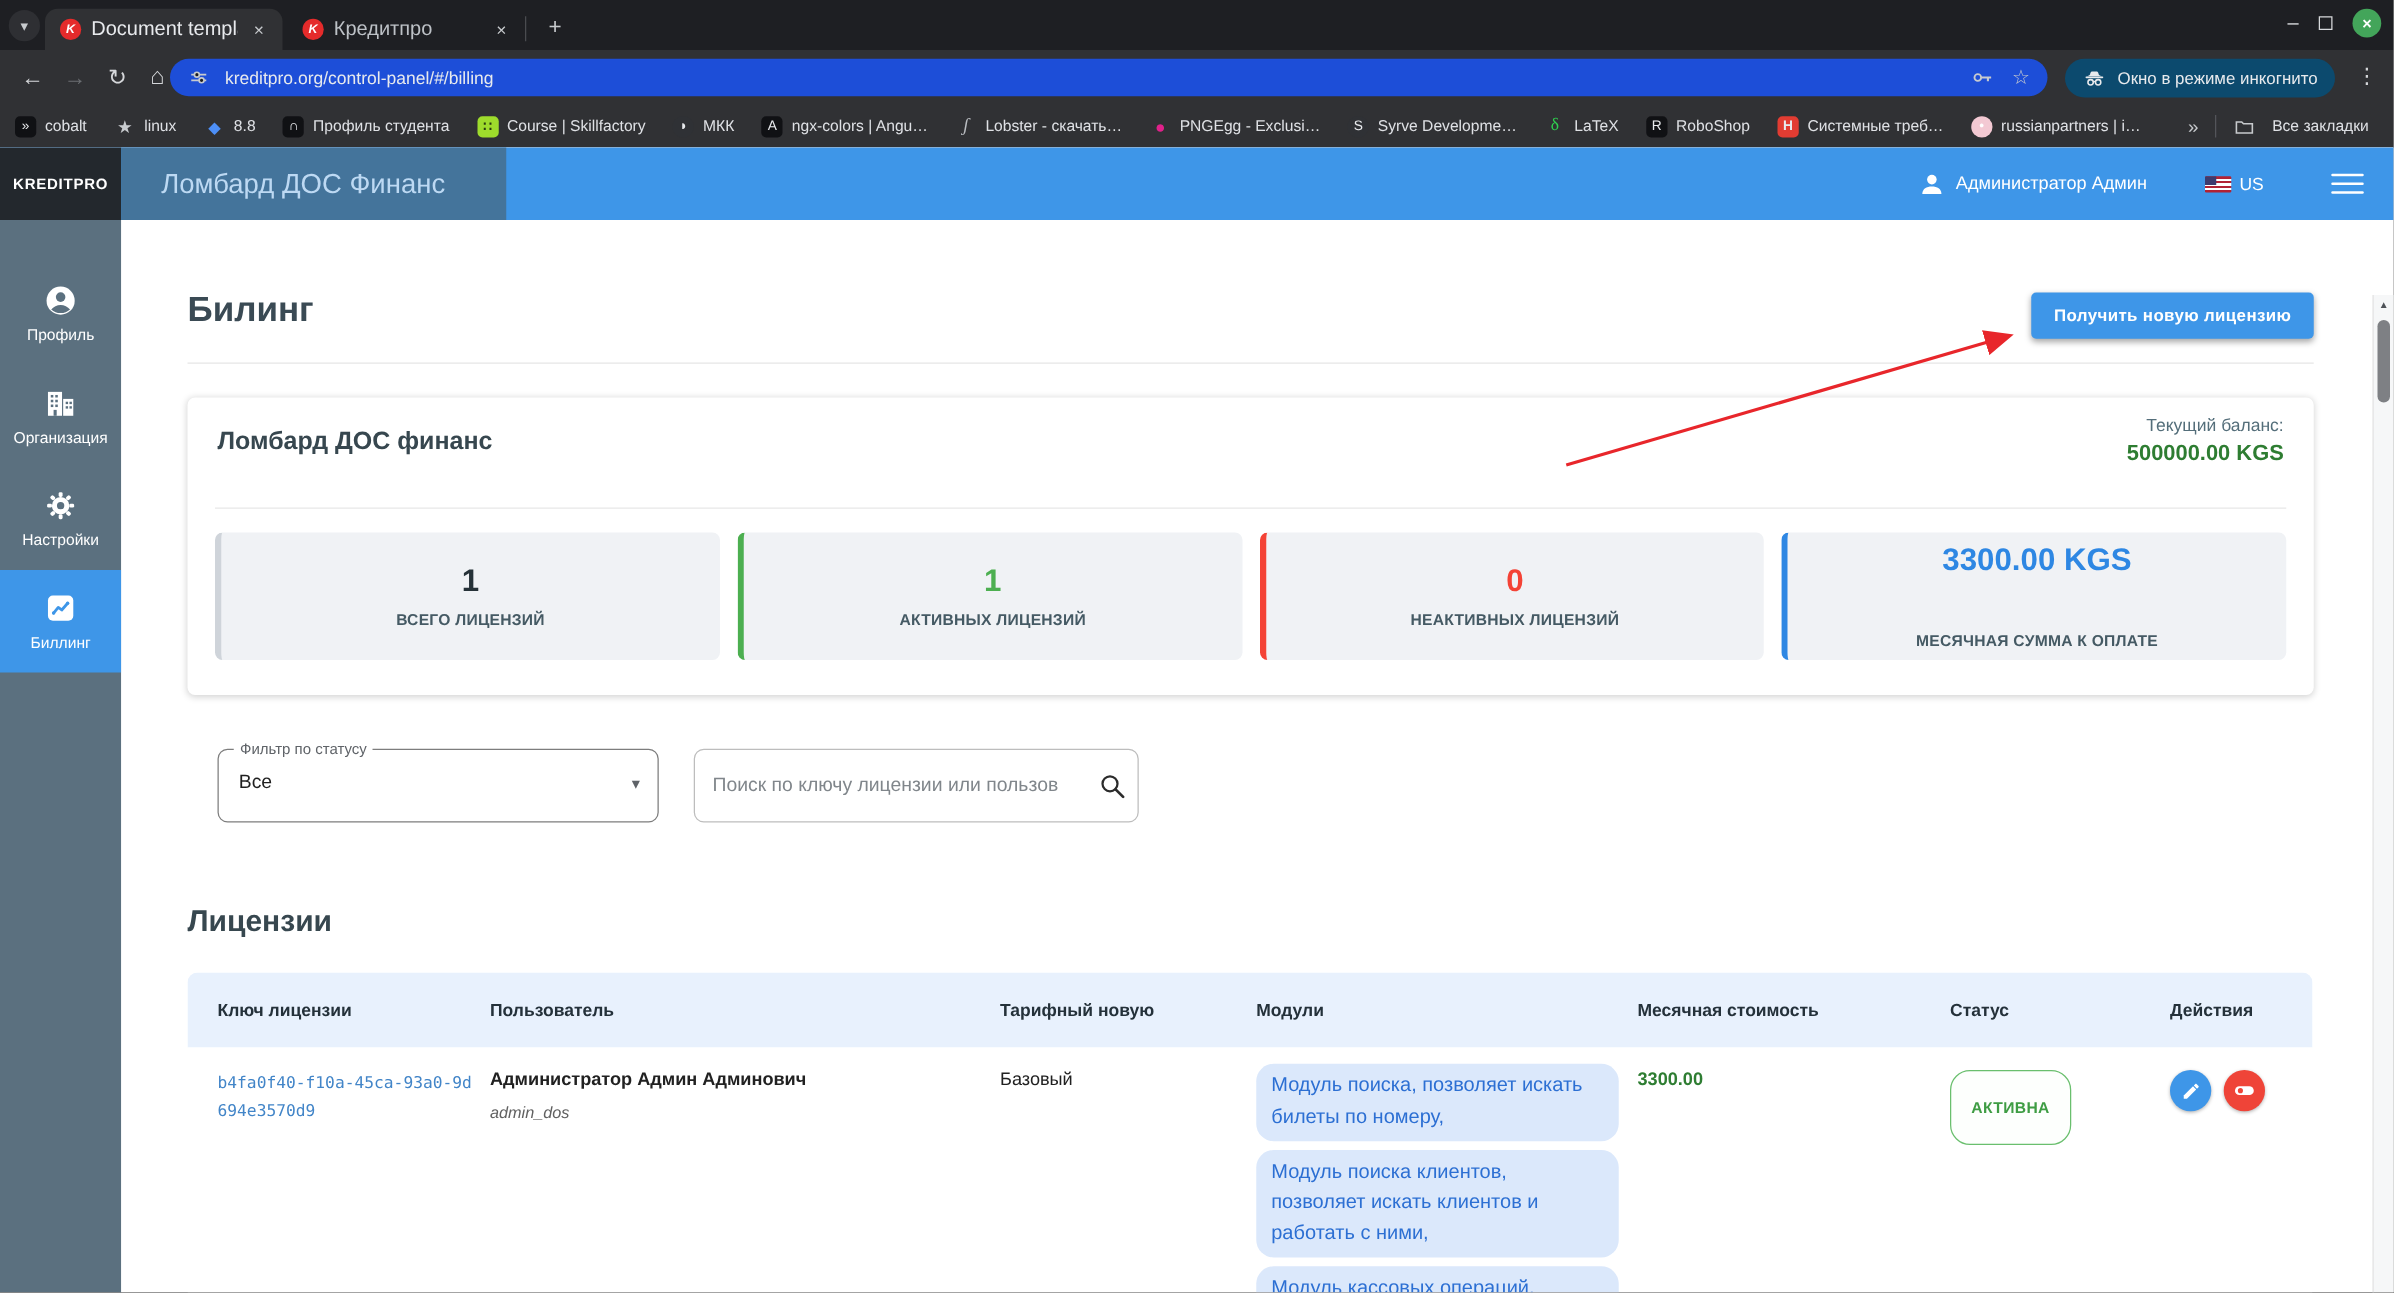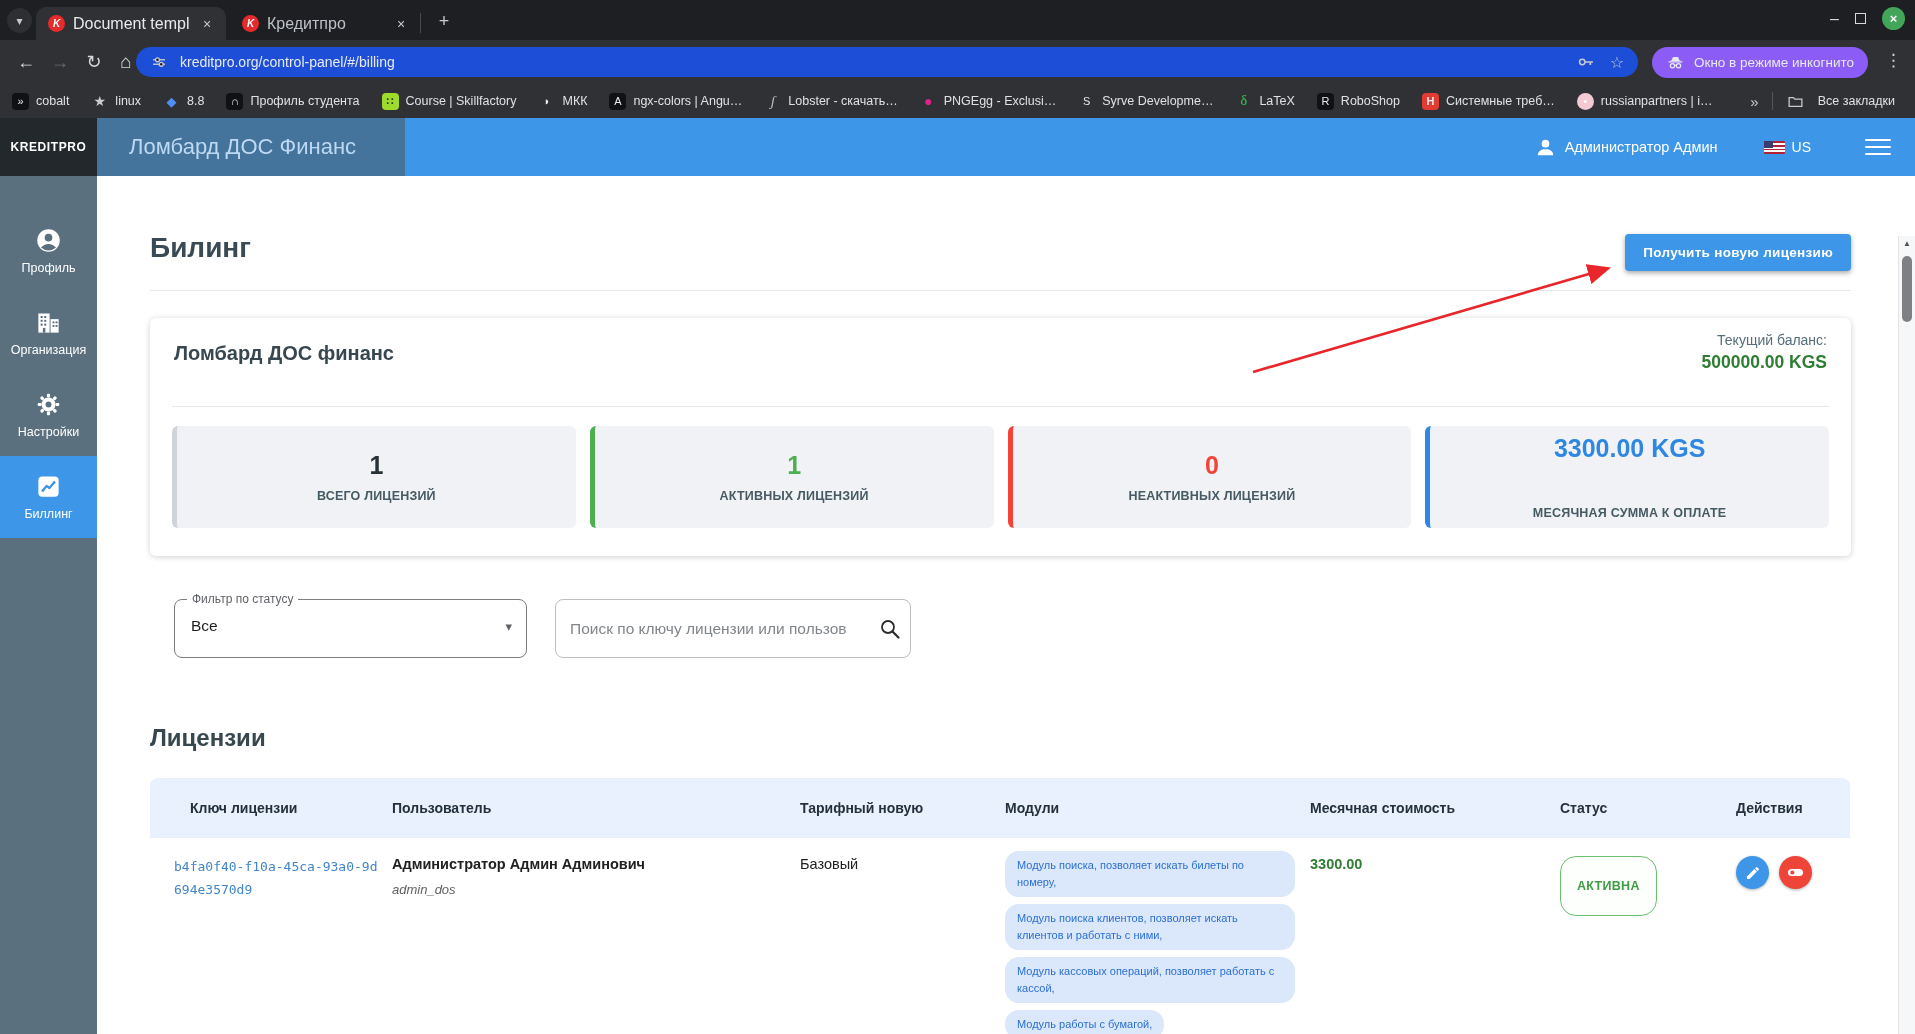--- a/index.html
+++ b/index.html
@@ -27,21 +27,21 @@
   .wc-max { width:11px; height:11px; border:1.5px solid #d7d9dc; }
   .wc-close { width:23px; height:23px; border-radius:50%; background:#43a55a; color:#fff; font-size:13px;
     display:flex; align-items:center; justify-content:center; font-weight:bold; }
 
   .toolbar { position:absolute; left:0; top:40px; width:100%; height:44px; background:#303134; }
   .nav-ic { position:absolute; top:10px; width:24px; height:24px; display:flex; align-items:center; justify-content:center;
     color:#d5d7da; font-size:18px; }
   .omnibox { position:absolute; left:136px; top:7px; width:1502px; height:30px; border-radius:15px; background:#1d4ed8;
     display:flex; align-items:center; padding:0 14px; }
   .omnibox .url { color:#e8eaed; font-size:14px; margin-left:12px; flex:1; white-space:nowrap; overflow:hidden; }
-  .incog-pill { position:absolute; left:1652px; top:7px; height:31px; border-radius:16px; background:#8b5cf6;
+  .incog-pill { position:absolute; left:1652px; top:7px; height:31px; border-radius:16px; background:#0c4a6e;
     display:flex; align-items:center; gap:9px; padding:0 14px; color:#e8eaed; font-size:13.5px;justify-content:center; }
   .kebab { position:absolute; right:13px; top:10px; color:#d5d7da; font-size:17px; }
 
   .bookmarksbar { position:absolute; left:0; top:84px; width:100%; height:34px; background:#303134;
     display:flex; align-items:center; padding-left:12px; }
   .bm { display:flex; align-items:center; gap:7px; margin-right:22px; }
   .bm-label { color:#dfe1e5; font-size:12.5px; white-space:nowrap; }
   .bmic { width:17px; height:17px; display:flex; align-items:center; justify-content:center;
     font-size:11px; border-radius:4px; color:#e8eaed; flex:0 0 17px; }
   .ic-sq-dark   { background:#101114; }
@@ -115,31 +115,31 @@
   .search-box input { position:absolute; left:14px; top:1px; width:318px; height:55px; border:none; outline:none;
     font-size:15.5px; color:#202124; font-family:"Liberation Sans",sans-serif; background:transparent; }
   .search-box input::placeholder { color:#80868b; opacity:1; }
   .search-ic { position:absolute; right:8px; top:17px; }
 
   .licenses-title { position:absolute; left:53px; top:548px; font-size:24px; font-weight:bold; color:#37474f; }
   .lic-table { position:absolute; left:53px; top:602px; width:1700px; border-radius:8px 8px 0 0; overflow:hidden; }
   .thead { display:grid; grid-template-columns:242px 408px 205px 305px 250px 176px 114px; height:60px;
     background:#e8f1fd; align-items:center; }
   .th { font-size:14px; font-weight:bold; color:#24313a; }
-  .th:first-child { padding-left:40px; }
+  .th:first-child { padding-left:24px; }
   .trow { display:grid; grid-template-columns:242px 408px 205px 305px 250px 176px 114px; background:#fff;
     padding-top:18px; min-height:240px; }
   .td-key { padding-left:24px; }
   .key-text { width:205px; font-family:"DejaVu Sans Mono",monospace; font-size:13px; color:#4285c8;
     word-break:break-all; line-height:1.75; }
   .user-fullname { font-size:14.5px; font-weight:bold; color:#212121; }
   .user-login { font-size:13px; font-style:italic; color:#616161; margin-top:10px; }
   .td-plan { font-size:14.5px; color:#212121; }
   .td-modules { display:flex; flex-direction:column; gap:7px; margin-top:-5px; }
-  .chip { background:#dbe8fb; color:#2c6fd3; font-size:11px; font-weight:500; line-height:1.55;
+  .chip { background:#dbe8fb; color:#2c6fd3; font-size:16px; font-weight:500; line-height:1.55;
     border-radius:14px; padding:6px 12px; max-width:290px; width:fit-content; }
   .td-cost { font-size:14.5px; font-weight:bold; color:#2e7d32; }
   .status-pill { display:inline-block; border:1.5px solid #6abf6e; color:#3f9d44; font-size:12.5px; font-weight:bold;
     border-radius:16px; padding:22px 16px; letter-spacing:.3px; background:#fdfffd; }
   .td-actions { display:flex; gap:10px; }
   .act-btn { width:33px; height:33px; border-radius:50%; border:none; display:flex; align-items:center;
     justify-content:center; box-shadow:0 1px 3px rgba(0,0,0,.3); }
   .act-edit { background:#3e96e8; }
   .act-toggle { background:#ef4438; }
 

